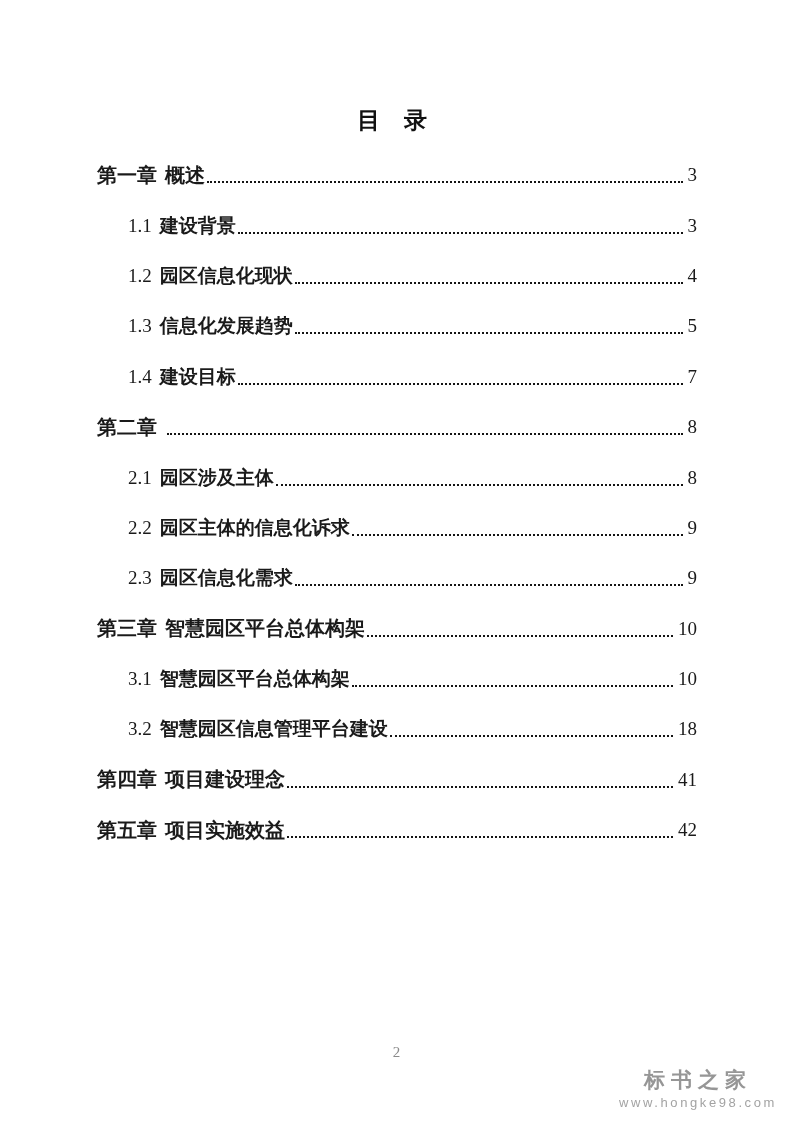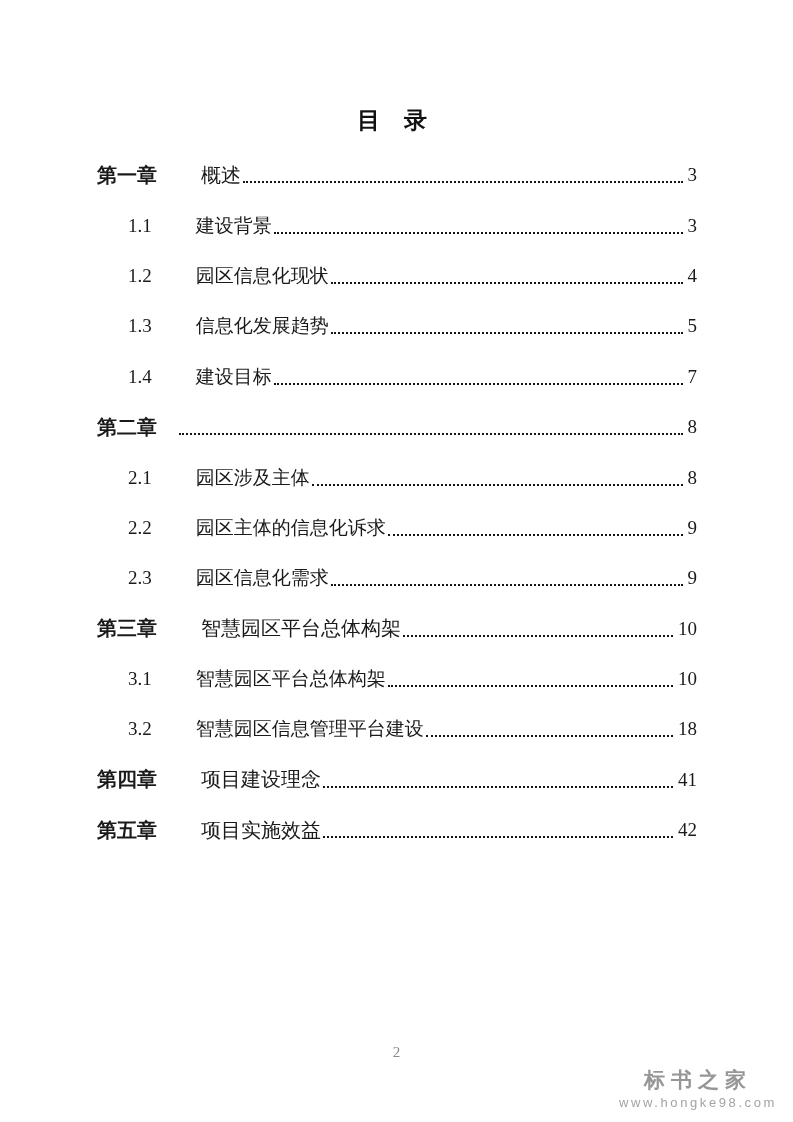--- a/index.html
+++ b/index.html
@@ -39,34 +39,33 @@
   }
   .toc-row.level-1 {
     font-size: 20px;
     font-weight: bold;
   }
   .toc-row.level-2 {
     font-size: 19px;
     padding-left: 31px;
   }
   .toc-num {
-    margin-right: 20px;
+    margin-right: 8px;
     flex: 0 0 auto;
   }
   .level-1 .toc-num {
     font-weight: bold;
   }
   .level-2 .toc-num {
     font-weight: 500;
     font-family: "Liberation Serif", "DejaVu Serif", serif;
   }
   .toc-title {
-    font-weight: normal;
+    font-weight: bold;
     flex: 0 0 auto;
-    margin-left: 24px;
   }
   .toc-dots {
     flex: 1 1 auto;
     height: 0;
     border-bottom: 2.6px dotted #141414;
     position: relative;
     top: 7px;
     margin: 0 1px 0 2px;
   }
   .toc-page {

